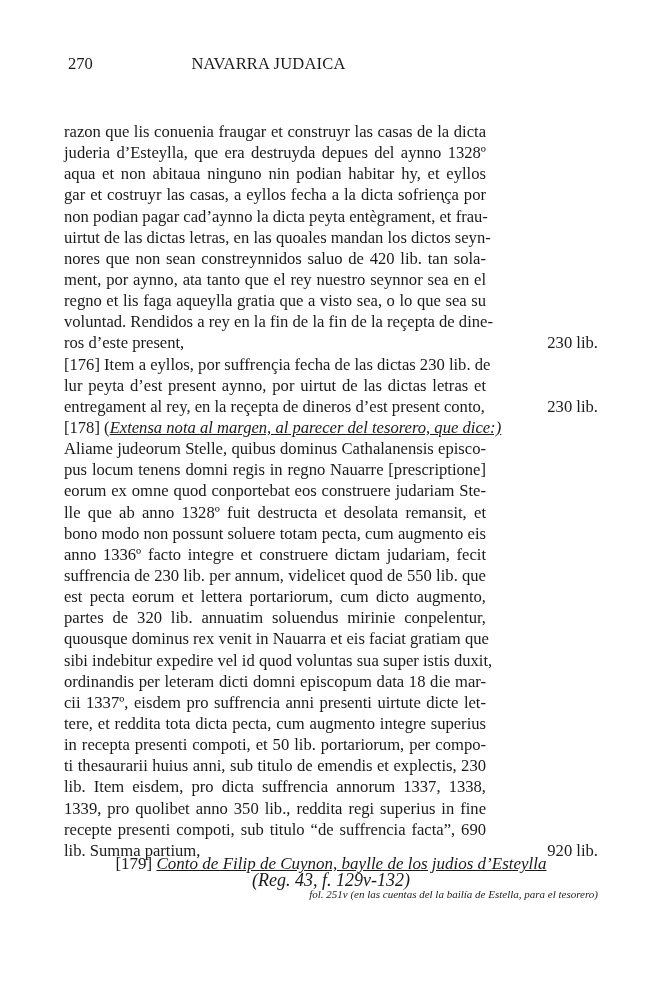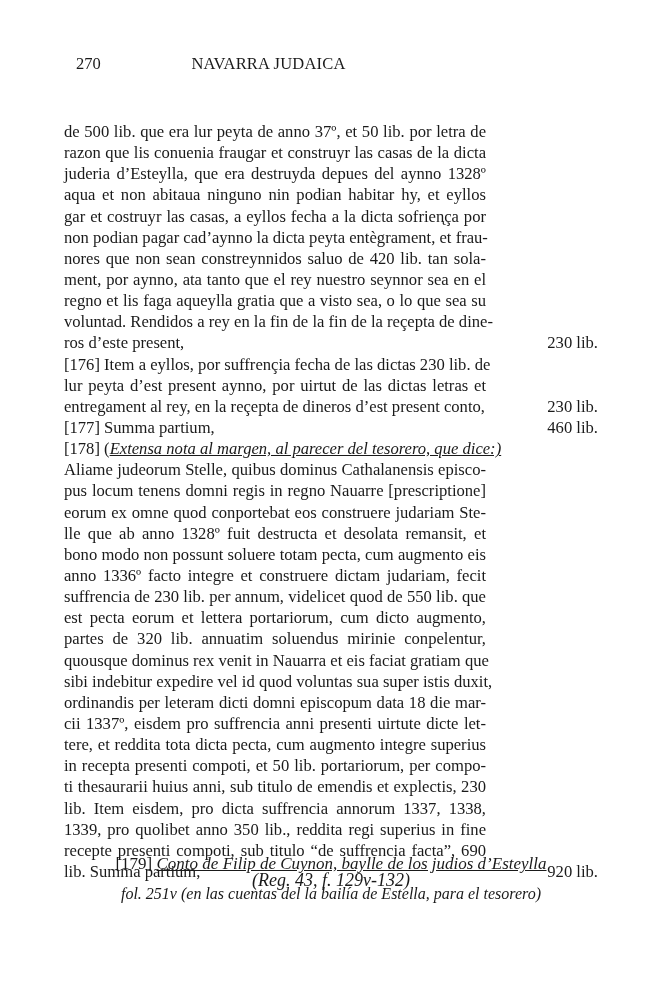--- a/index.html
+++ b/index.html
@@ -1,57 +1,57 @@
 <!DOCTYPE html>
 <html><head>
 <meta charset="utf-8">
 <style>
   html, body { margin: 0; padding: 0; background: #ffffff; }
   body { width: 660px; height: 1000px; position: relative; overflow: hidden;
          font-family: "Liberation Serif", "DejaVu Serif", serif; color: #1a1a1a; }
   .running-head { position: absolute; top: 54px; left: 64px; width: 422px; height: 24px; font-size: 16.5px; }
-  .page-num { position: absolute; left: 12px; top: 0; }
+  .page-num { position: absolute; left: 4px; top: 0; }
   .head-title { position: absolute; left: 0; right: 13px; text-align: center; letter-spacing: 0.2px; font-family: Liberation Serif, serif; }
   .body { position: absolute; top: 121px; left: 64px; width: 534px; }
   .line { position: relative; height: 21.15px; line-height: 21.15px; font-size: 16.6px; white-space: nowrap; }
   .line .txt { display: block; width: 422px; text-align: justify; text-align-last: justify; }
   .line.last .txt { text-align-last: left; }
   .line .amt { position: absolute; right: 0; top: 0; text-align: right; }
   i { font-style: italic; text-decoration: underline; }
   .heading { position: absolute; top: 854px; left: 64px; width: 534px; text-align: center; }
   .heading .h1 { font-size: 17px; line-height: 20px; }
   .heading .h2 { font-size: 18px; line-height: 13px; font-style: italic; }
-  .heading .h3 { font-size: 16px; line-height: 14px; font-style: italic; }
+  .heading .h3 { font-size: 11px; line-height: 14px; font-style: italic; text-align: right; }
 </style>
 </head>
 <body>
 
 <div class="running-head">
   <span class="page-num">270</span>
   <span class="head-title">NAVARRA JUDAICA</span>
 </div>
 
 <div class="body" id="body">
-    <div class="line">
-      <span class="txt">de 500 lib. que era lur peyta de anno 37º, et 50 lib. por letra de</span>
-    </div>
     <div class="line">
       <span class="txt">razon que lis conuenia fraugar et construyr las casas de la dicta</span>
     </div>
     <div class="line">
       <span class="txt">juderia d’Esteylla, que era destruyda depues del aynno 1328º</span>
     </div>
     <div class="line">
       <span class="txt">aqua et non abitaua ninguno nin podian habitar hy, et eyllos</span>
     </div>
     <div class="line">
       <span class="txt">gar et costruyr las casas, a eyllos fecha a la dicta sofrien̨ça por</span>
     </div>
     <div class="line">
       <span class="txt">non podian pagar cad’aynno la dicta peyta entègrament, et frau-</span>
+    </div>
+    <div class="line">
+      <span class="txt">uirtut de las dictas letras, en las quoales mandan los dictos seyn-</span>
     </div>
     <div class="line">
       <span class="txt">nores que non sean constreynnidos saluo de 420 lib. tan sola-</span>
     </div>
     <div class="line">
       <span class="txt">ment, por aynno, ata tanto que el rey nuestro seynnor sea en el</span>
     </div>
     <div class="line">
       <span class="txt">regno et lis faga aqueylla gratia que a visto sea, o lo que sea su</span>
     </div>
@@ -64,24 +64,20 @@
     </div>
     <div class="line">
       <span class="txt">[176] Item a eyllos, por suffrençia fecha de las dictas 230 lib. de</span>
     </div>
     <div class="line">
       <span class="txt">lur peyta d’est present aynno, por uirtut de las dictas letras et</span>
     </div>
     <div class="line last">
       <span class="txt">entregament al rey, en la reçepta de dineros d’est present conto,</span>
       <span class="amt">230 lib.</span>
-    </div>
-    <div class="line last">
-      <span class="txt">[177] Summa partium,</span>
-      <span class="amt">460 lib.</span>
     </div>
     <div class="line last">
       <span class="txt"><span>[178] (</span><i>Extensa nota al margen, al parecer del tesorero, que dice:)</i></span>
     </div>
     <div class="line">
       <span class="txt">Aliame judeorum Stelle, quibus dominus Cathalanensis episco-</span>
     </div>
     <div class="line">
       <span class="txt">pus locum tenens domni regis in regno Nauarre [prescriptione]</span>
     </div>

